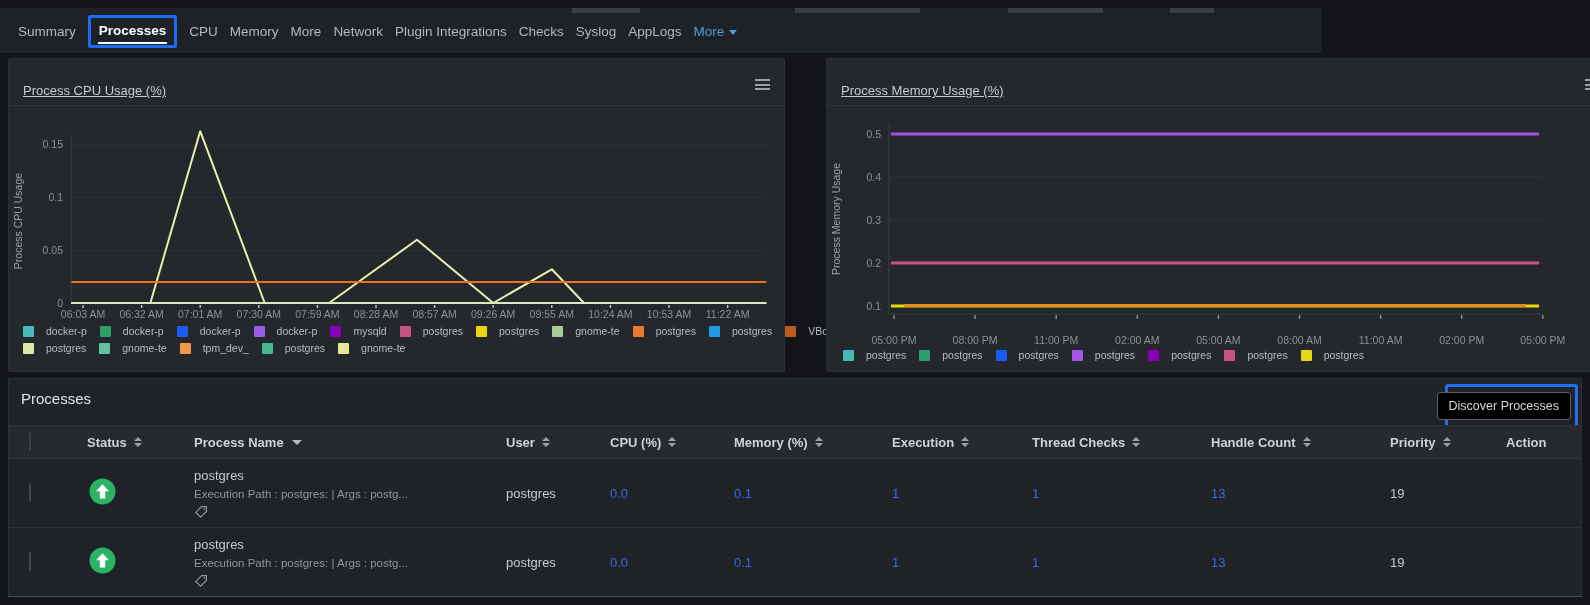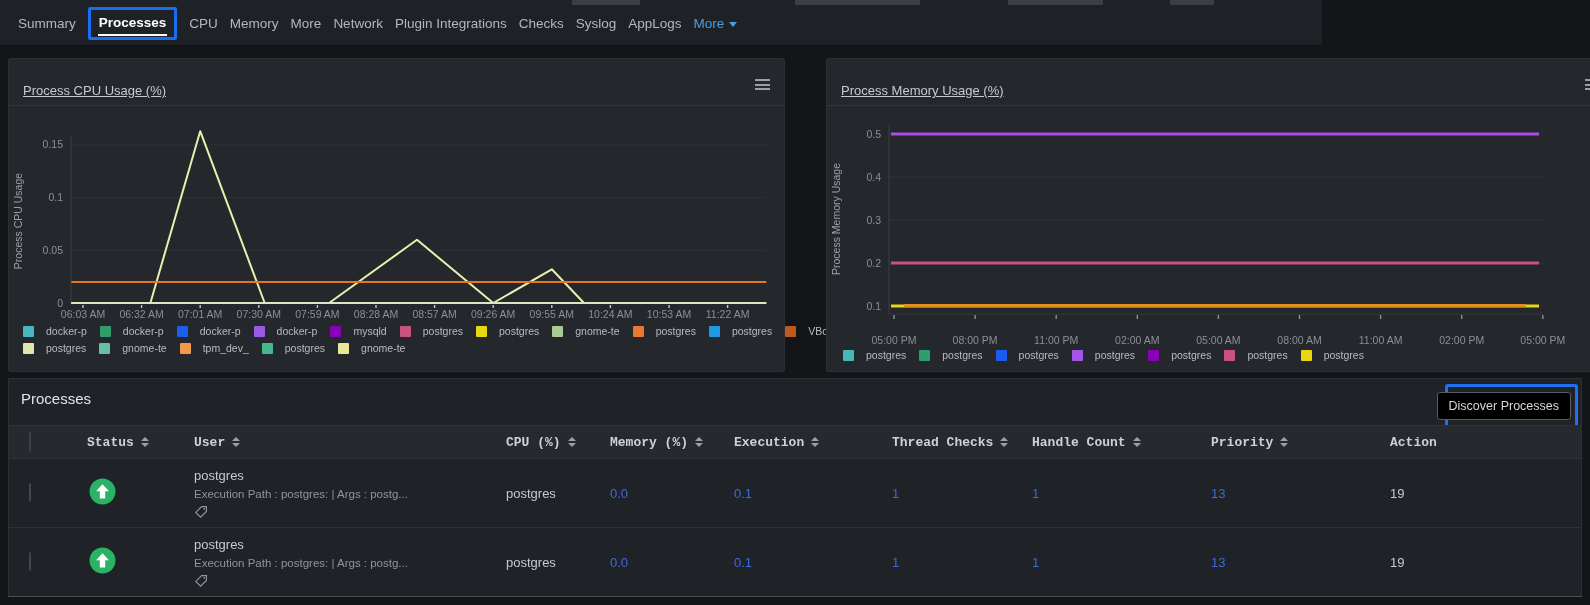--- a/index.html
+++ b/index.html
@@ -1,19 +1,19 @@
 <!DOCTYPE html>
 <html><head>
 <meta charset="utf-8">
 <style>
   * { margin:0; padding:0; box-sizing:border-box; }
   html,body { width:1590px; height:605px; background:#131518; font-family:"Liberation Sans",sans-serif; overflow:hidden; position:relative; }
 
   
-  .topbar { position:absolute; left:0; top:0; width:1322px; height:46px; background:#1e2125; border-bottom:1px solid #0f1113; }
+  .topbar { position:absolute; left:0; top:8px; width:1322px; height:46px; background:#1e2125; border-bottom:1px solid #0f1113; }
   .frag { position:absolute; top:0; height:5px; background:#3a3f45; }
   .nav-items { position:absolute; left:18px; top:0; height:46px; display:flex; align-items:center; gap:12px; }
   .nav-tab { font-size:13.5px; color:#b3b8bd; white-space:nowrap; cursor:pointer; }
   .nav-tab.active { color:#ffffff; font-weight:bold; border:3px solid #1a6cf2; border-radius:2px; padding:5px 8px 7px 8px; position:relative; }
   .nav-tab.active::after { content:""; position:absolute; left:7px; right:7px; bottom:1px; height:2px; background:#ffffff; }
   .nav-more { font-size:13.5px; color:#4f9ce0; display:flex; align-items:center; gap:5px; cursor:pointer; }
   .chev-down { width:0; height:0; border-left:4px solid transparent; border-right:4px solid transparent; border-top:5px solid #4f9ce0; margin-top:2px; }
 
   
   .panel { position:absolute; top:58px; height:314px; background:#24272b; border:1px solid #2c2f33; border-radius:2px; }
@@ -38,21 +38,21 @@
   .legend-item .lb { font-size:10.5px; color:#b7bcc0; white-space:nowrap; }
 
   
   .proc-panel { position:absolute; left:8px; top:378px; width:1574px; height:219px; background:#1f2226; border:1px solid #2c2f33; }
   .proc-title { position:absolute; left:12px; top:11px; font-size:15px; color:#e1e4e7; }
   .annot-box { border:3px solid #1f6ff0; border-radius:3px; position:absolute; }
   #annot-discover { right:3px; top:5px; width:133px; height:46px; }
   .discover-btn { position:absolute; right:10px; top:13px; background:#000000; border:1px solid #5a5e63; border-radius:3px; color:#d4d7da; font-size:12.5px; padding:6px 11px; cursor:pointer; white-space:nowrap; }
 
   .tgrid { display:grid; grid-template-columns:58px 107px 312px 104px 124px 158px 140px 179px 179px 116px 1fr; align-items:center; padding-left:20px; }
-  .thead { position:absolute; left:0; right:0; top:46px; height:34px; background:#26292d; border-top:1px solid #2e3236; border-bottom:1px solid #2e3236;font-family:Liberation Mono, monospace; }
+  .thead { position:absolute; left:0; right:0; top:46px; height:34px; background:#26292d; border-top:1px solid #2e3236; border-bottom:1px solid #2e3236; }
   .th { font-size:13px; font-weight:bold; color:#ced2d5; display:flex; align-items:center; cursor:pointer; white-space:nowrap; }
   .sort { display:inline-flex; flex-direction:column; margin-left:7px; gap:2px; }
   .tri-u { width:0; height:0; border-left:4px solid transparent; border-right:4px solid transparent; border-bottom:4px solid #9aa0a5; }
   .tri-d { width:0; height:0; border-left:4px solid transparent; border-right:4px solid transparent; border-top:4px solid #9aa0a5; }
   .tri-d.big { border-left-width:5px; border-right-width:5px; border-top-width:5px; border-top-color:#b5b9bd; margin-left:8px; }
 
   .trow { position:absolute; left:0; right:0; height:69px; border-bottom:1px solid #2e3135; }
   .trow.r0 { top:80px; } .trow.r1 { top:149px; }
   .checkbox { width:15px; height:15px; border:1.5px solid #43474c; border-radius:3px; background:transparent; cursor:pointer; }
   .thead .checkbox { border-color:#3d4146; }
@@ -299,20 +299,24 @@
   <div class="thead tgrid">
     <div><span class="checkbox"></span></div>
     <div class="th">
       <span>Status</span>
       <span class="sort">
           <i class="tri-u"></i>
           <i class="tri-d"></i>
         </span>
     </div>
     <div class="th">
+      <span>Process Name</span>
+      <i class="tri-d big"></i>
+    </div>
+    <div class="th">
       <span>User</span>
       <span class="sort">
           <i class="tri-u"></i>
           <i class="tri-d"></i>
         </span>
     </div>
     <div class="th">
       <span>CPU (%)</span>
       <span class="sort">
           <i class="tri-u"></i>

